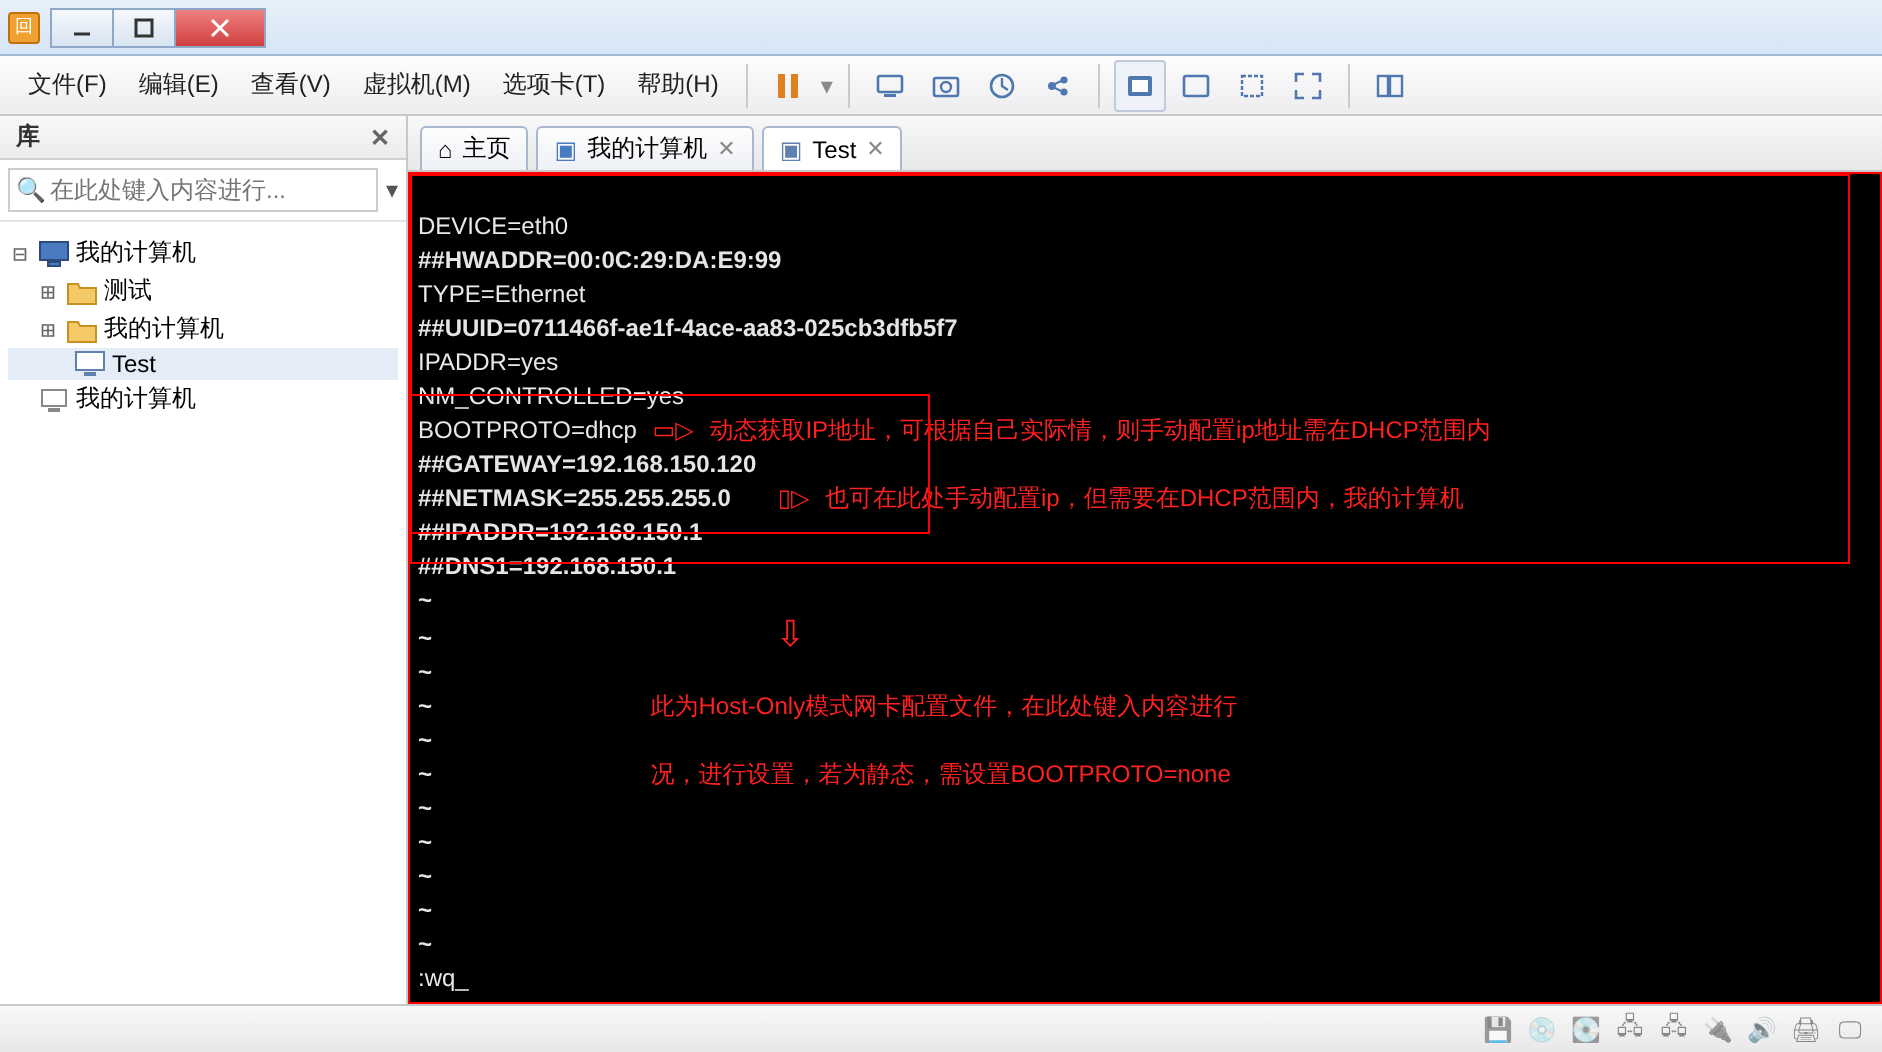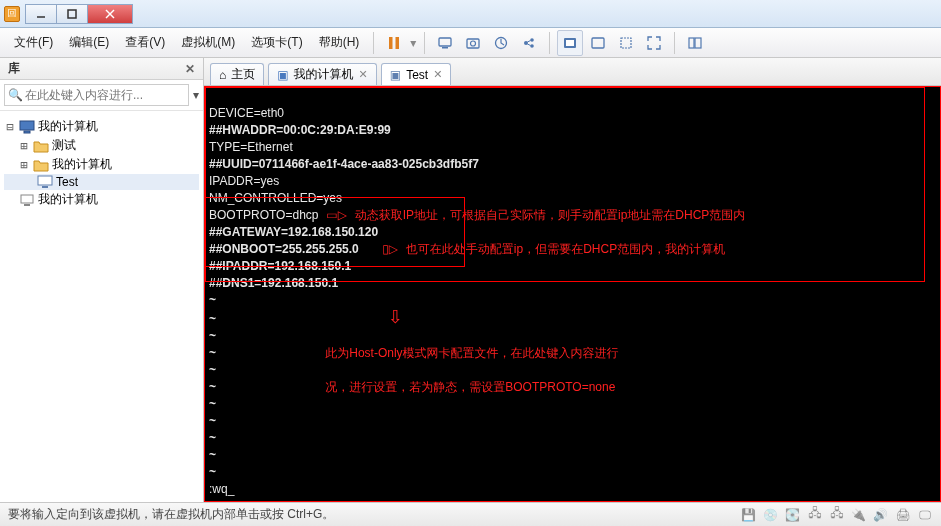--- a/index.html
+++ b/index.html
@@ -242,21 +242,21 @@
 
     <div class="terminal">
 <span class="wht">DEVICE=eth0</span>
 <span class="cyan">##HWADDR=00:0C:29:DA:E9:99</span>
 <span class="wht">TYPE=Ethernet</span>
 <span class="cyan">##UUID=0711466f-ae1f-4ace-aa83-025cb3dfb5f7</span>
 <span class="wht">IPADDR=yes</span>
 <span class="wht">NM_CONTROLLED=yes</span>
 <span class="wht">BOOTPROTO=dhcp</span> <span class="redann">▭▷</span> <span class="redann">动态获取IP地址，可根据自己实际情，则手动配置ip地址需在DHCP范围内</span>
 <span class="cyan">##GATEWAY=192.168.150.120</span>
-<span class="cyan">##ONBOOT=255.255.255.0</span>   <span class="redann">▯▷</span> <span class="redann">也可在此处手动配置ip，但需要在DHCP范围内，我的计算机</span>
+<span class="cyan">##NETMASK=255.255.255.0</span>   <span class="redann">▯▷</span> <span class="redann">也可在此处手动配置ip，但需要在DHCP范围内，我的计算机</span>
 <span class="cyan">##IPADDR=192.168.150.1</span>
 <span class="cyan">##DNS1=192.168.150.1</span>
 <span class="cyan">~</span>
 <span class="cyan">~</span>                      <span class="redann" style="font-size:18px">⇩</span>
 <span class="cyan">~</span>
 <span class="cyan">~</span>              <span class="redann">此为Host-Only模式网卡配置文件，在此处键入内容进行</span>
 <span class="cyan">~</span>
 <span class="cyan">~</span>              <span class="redann">况，进行设置，若为静态，需设置BOOTPROTO=none</span>
 <span class="cyan">~</span>
 <span class="cyan">~</span>
@@ -264,21 +264,20 @@
 <span class="cyan">~</span>
 <span class="cyan">~</span>
 <span class="wht">:wq_</span>
       <div class="termbox" style="left:0;top:110px;width:260px;height:70px"></div>
       <div class="termbox" style="left:0;top:0;width:720px;height:195px"></div>
     </div>
   </div>
 </div>
 
 <div class="statusbar">
-  <span>要将输入定向到该虚拟机，请在虚拟机内部单击或按 Ctrl+G。</span>
   <div class="sticons">
     <span>💾</span>
     <span>💿</span>
     <span>💽</span>
     <span>🖧</span>
     <span>🖧</span>
     <span>🔌</span>
     <span>🔊</span>
     <span>🖨</span>
     <span>🖵</span>

